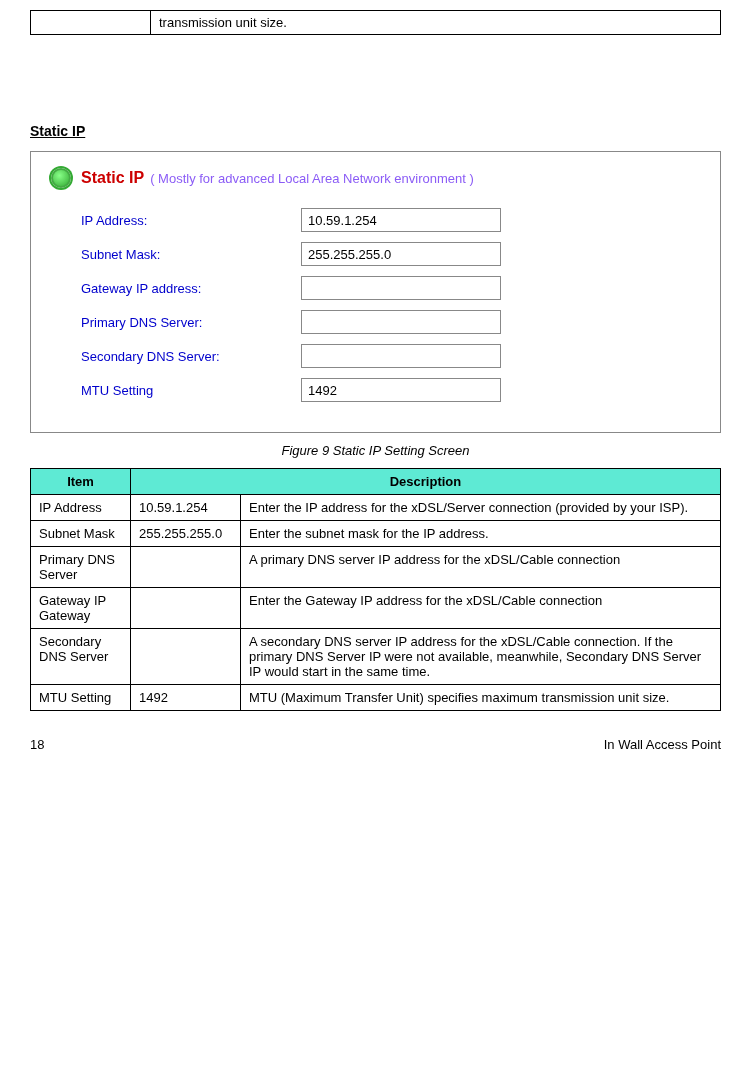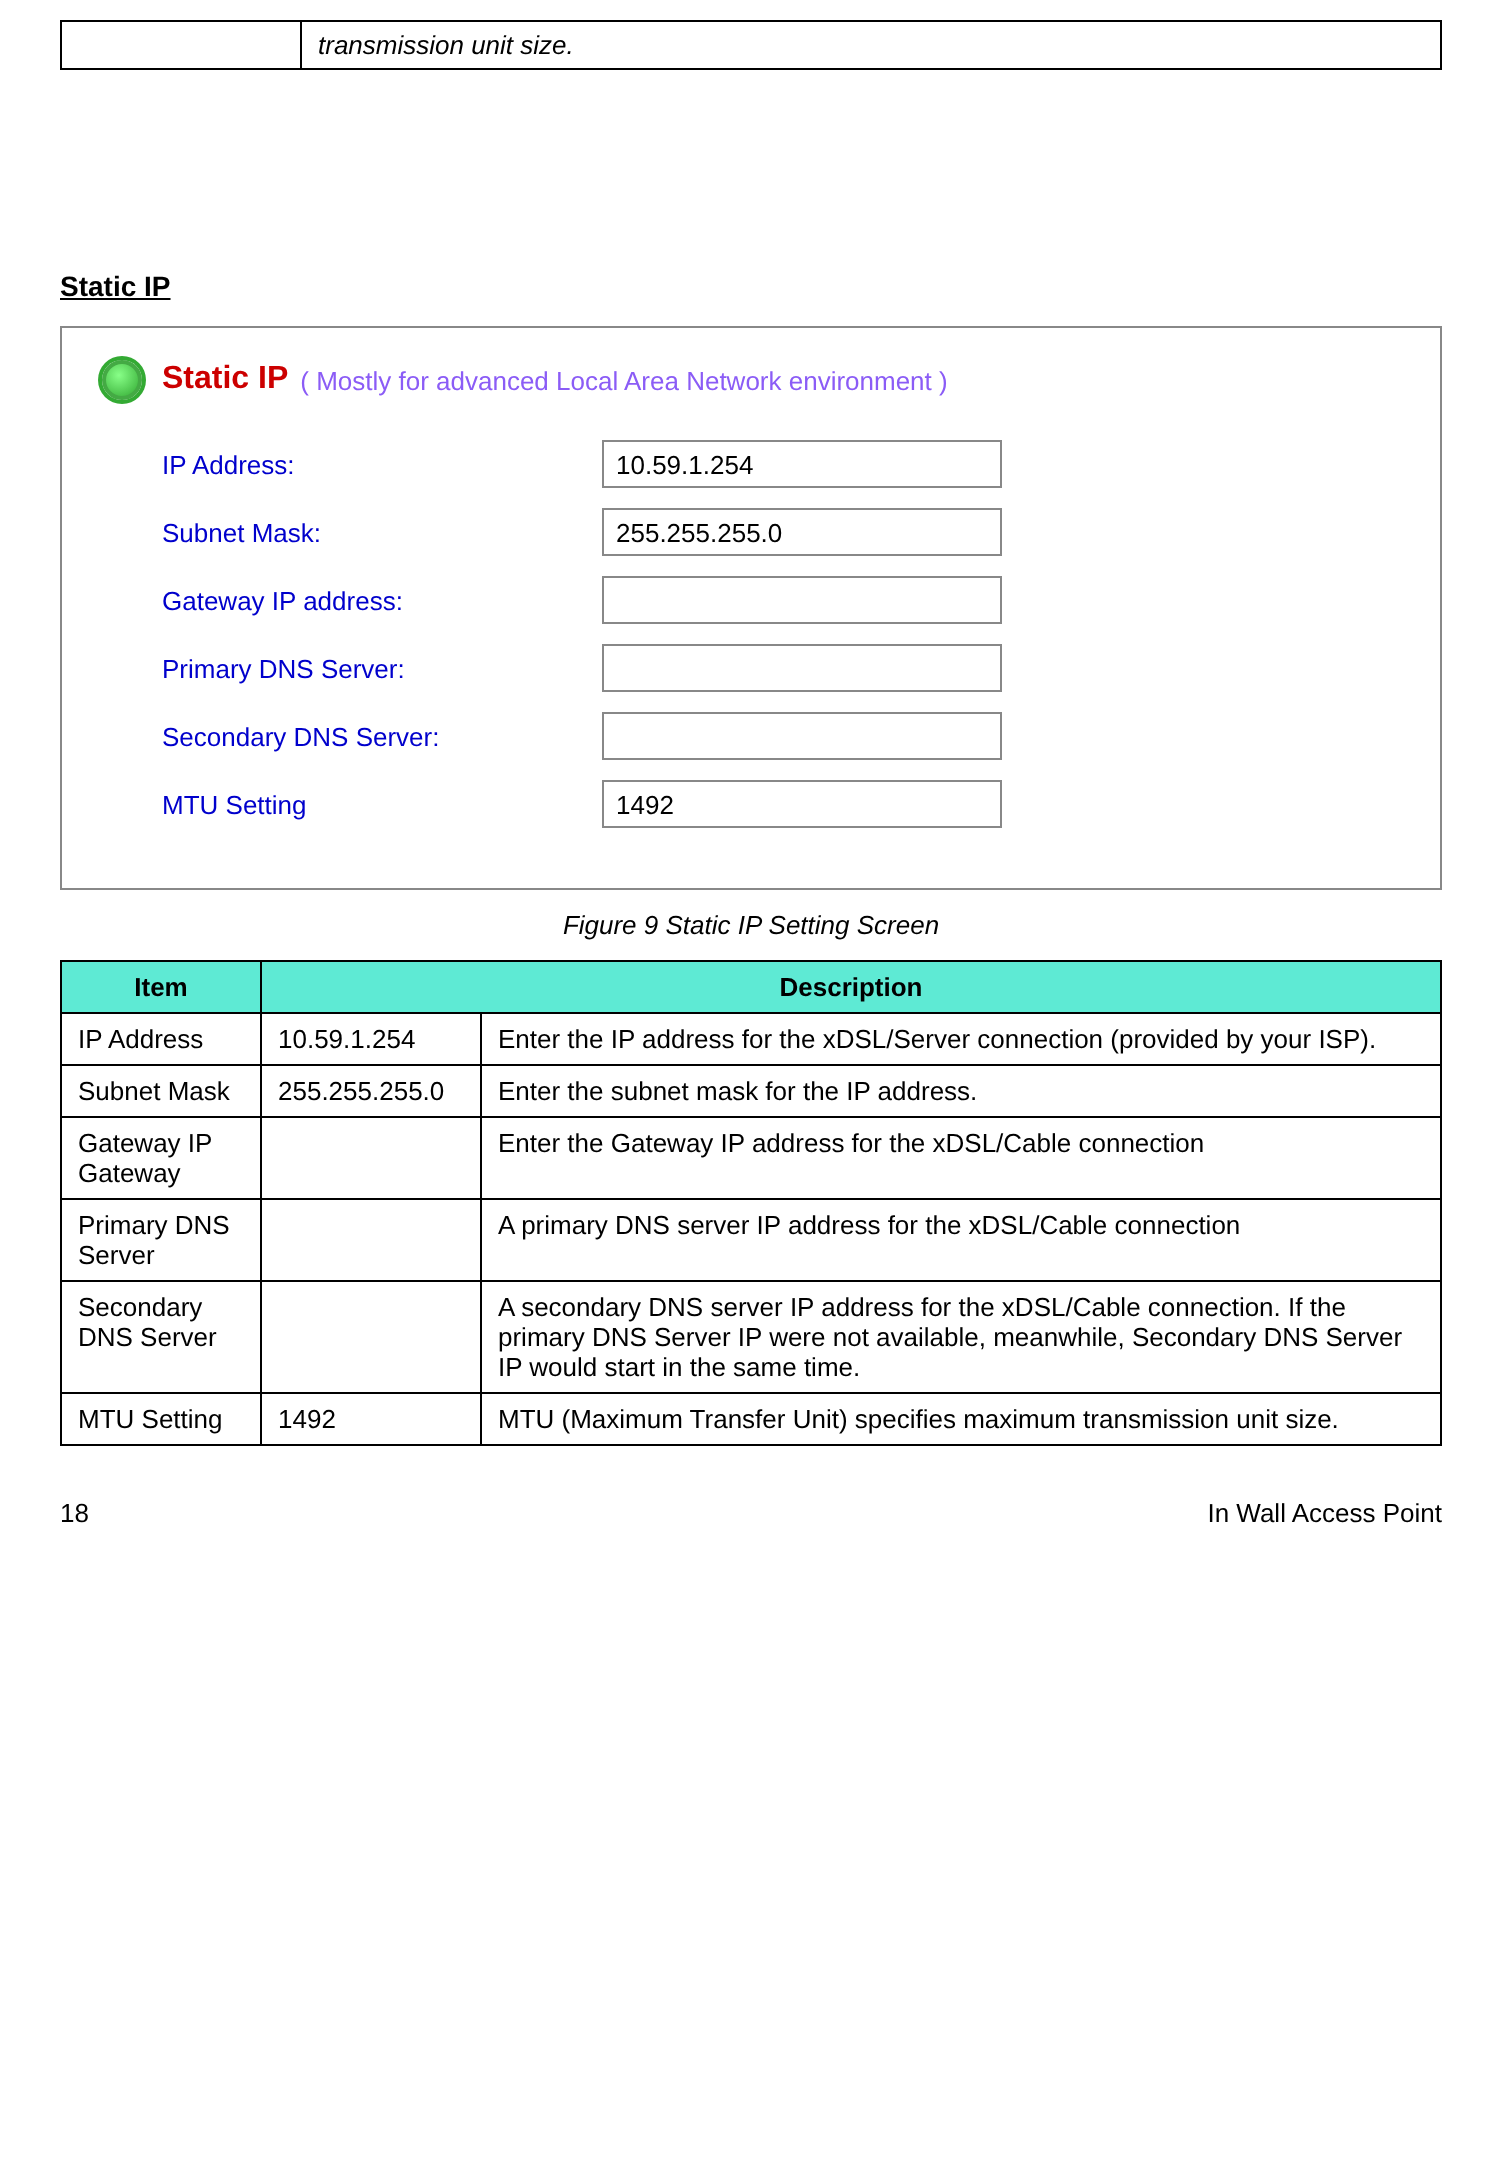--- a/index.html
+++ b/index.html
@@ -15,22 +15,21 @@
 
     .page-container {
       width: 751px;
       padding: 10px 30px 20px 30px;
     }
 
     
     .top-table {
       width: 100%;
       border-collapse: collapse;
-      margin-bottom: 60px;
-      font-style: italic;
+      margin-bottom: 48px;
     }
     .top-table td {
       border: 1px solid #000;
       padding: 4px 8px;
       font-size: 13px;
     }
     .top-table td:first-child {
       width: 120px;
     }
 
@@ -233,29 +232,29 @@
         <td>Enter the IP address for the xDSL/Server connection (provided by your ISP).</td>
       </tr>
 
       <tr>
         <td>Subnet Mask</td>
         <td>255.255.255.0</td>
         <td>Enter the subnet mask for the IP address.</td>
       </tr>
 
       <tr>
+        <td>Primary DNS<br>Server</td>
+        <td></td>
+        <td>A primary DNS server IP address for the xDSL/Cable connection</td>
+      </tr>
+
+      <tr>
         <td>Gateway IP<br>Gateway</td>
         <td></td>
         <td>Enter the Gateway IP address for the xDSL/Cable connection</td>
-      </tr>
-
-      <tr>
-        <td>Primary DNS<br>Server</td>
-        <td></td>
-        <td>A primary DNS server IP address for the xDSL/Cable connection</td>
       </tr>
 
       <tr>
         <td>Secondary<br>DNS Server</td>
         <td></td>
         <td>A secondary DNS server IP address for the xDSL/Cable connection. If the primary DNS Server IP were not available, meanwhile, Secondary DNS Server IP would start in the same time.</td>
       </tr>
 
       <tr>
         <td>MTU Setting</td>

